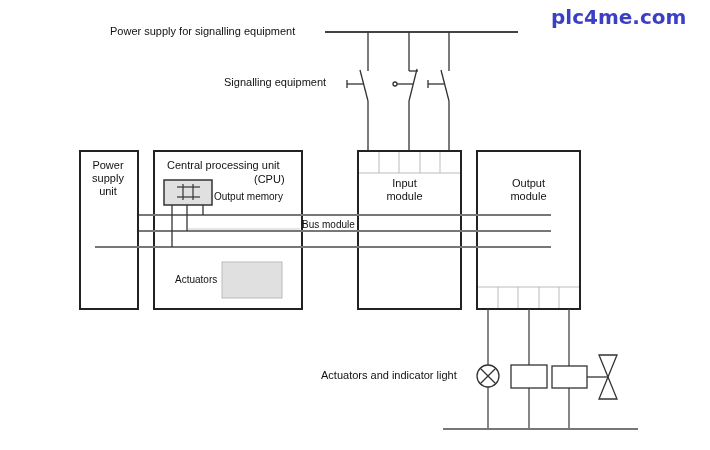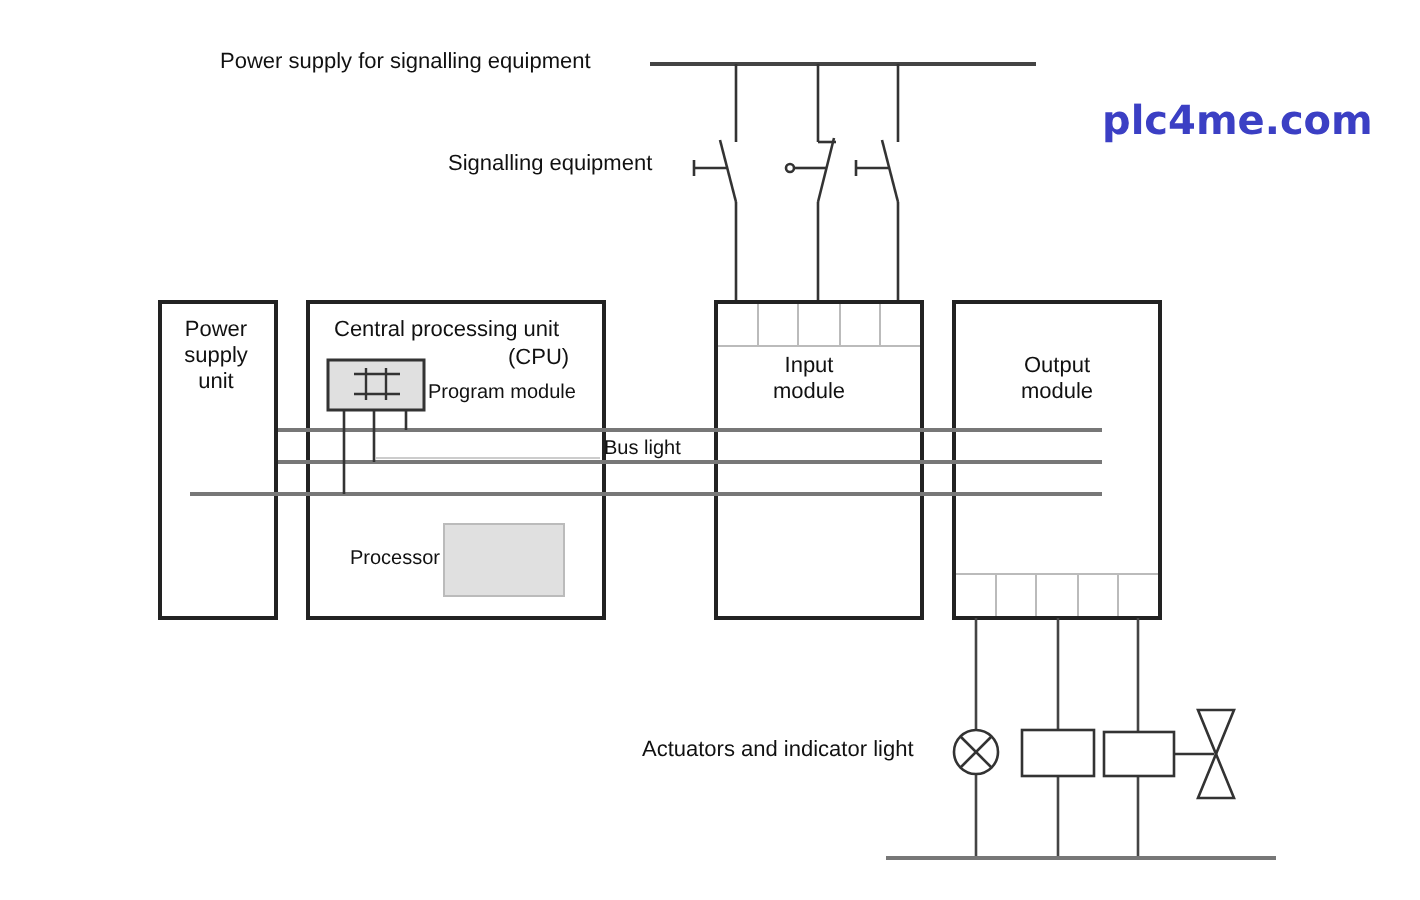--- a/index.html
+++ b/index.html
@@ -1,21 +1,21 @@
 <!DOCTYPE html>
 <html><head>
 <meta charset="utf-8">
 <style>
   html, body { margin:0; padding:0; background:#ffffff; }
   body { width:710px; height:450px; position:relative; overflow:hidden; font-family:"Liberation Sans", sans-serif; }
   svg { position:absolute; left:0; top:0; }
   .lbl { position:absolute; font-size:11px; color:#111; white-space:nowrap; line-height:13px; }
   .ctr { text-align:center; }
   .right { text-align:right; }
-  .brand { position:absolute; left:551px; top:5px; font-size:20px; font-weight:bold; color:#3b3fc4; font-family:"DejaVu Sans", sans-serif;margin-top:43px; }
+  .brand { position:absolute; left:551px; top:5px; font-size:20px; font-weight:bold; color:#3b3fc4; font-family:"DejaVu Sans", sans-serif; }
 </style>
 </head>
 <body>
 
 <div class="brand">plc4me.com</div>
 
 <svg width="710" height="450" viewBox="0 0 710 450">
 
   <line x1="325" y1="32" x2="518" y2="32" stroke="#444" stroke-width="2"></line>
 
@@ -120,23 +120,23 @@
 <div class="lbl" style="left:224px; top:76px;">Signalling equipment</div>
 
 <div class="lbl ctr" style="left:82px; top:159px; width:52px;">
   <div>Power</div>
   <div>supply</div>
   <div>unit</div>
 </div>
 
 <div class="lbl" style="left:167px; top:159px;">Central processing unit</div>
 <div class="lbl" style="left:254px; top:173px;">(CPU)</div>
-<div class="lbl" style="left:214px; top:190px; font-size:10px;">Program module</div>
-<div class="lbl" style="left:302px; top:218px; font-size:10px;">Bus light</div>
-<div class="lbl" style="left:175px; top:273px; font-size:10px;">Processor</div>
+<div class="lbl" style="left:214px; top:190px; font-size:10px;">Output memory</div>
+<div class="lbl" style="left:302px; top:218px; font-size:10px;">Bus module</div>
+<div class="lbl" style="left:175px; top:273px; font-size:10px;">Actuators</div>
 
 <div class="lbl ctr" style="left:342px; top:177px; width:125px;">
   <div>Input</div>
   <div>module</div>
 </div>
 <div class="lbl ctr" style="left:477px; top:177px; width:103px;">
   <div>Output</div>
   <div>module</div>
 </div>
 

